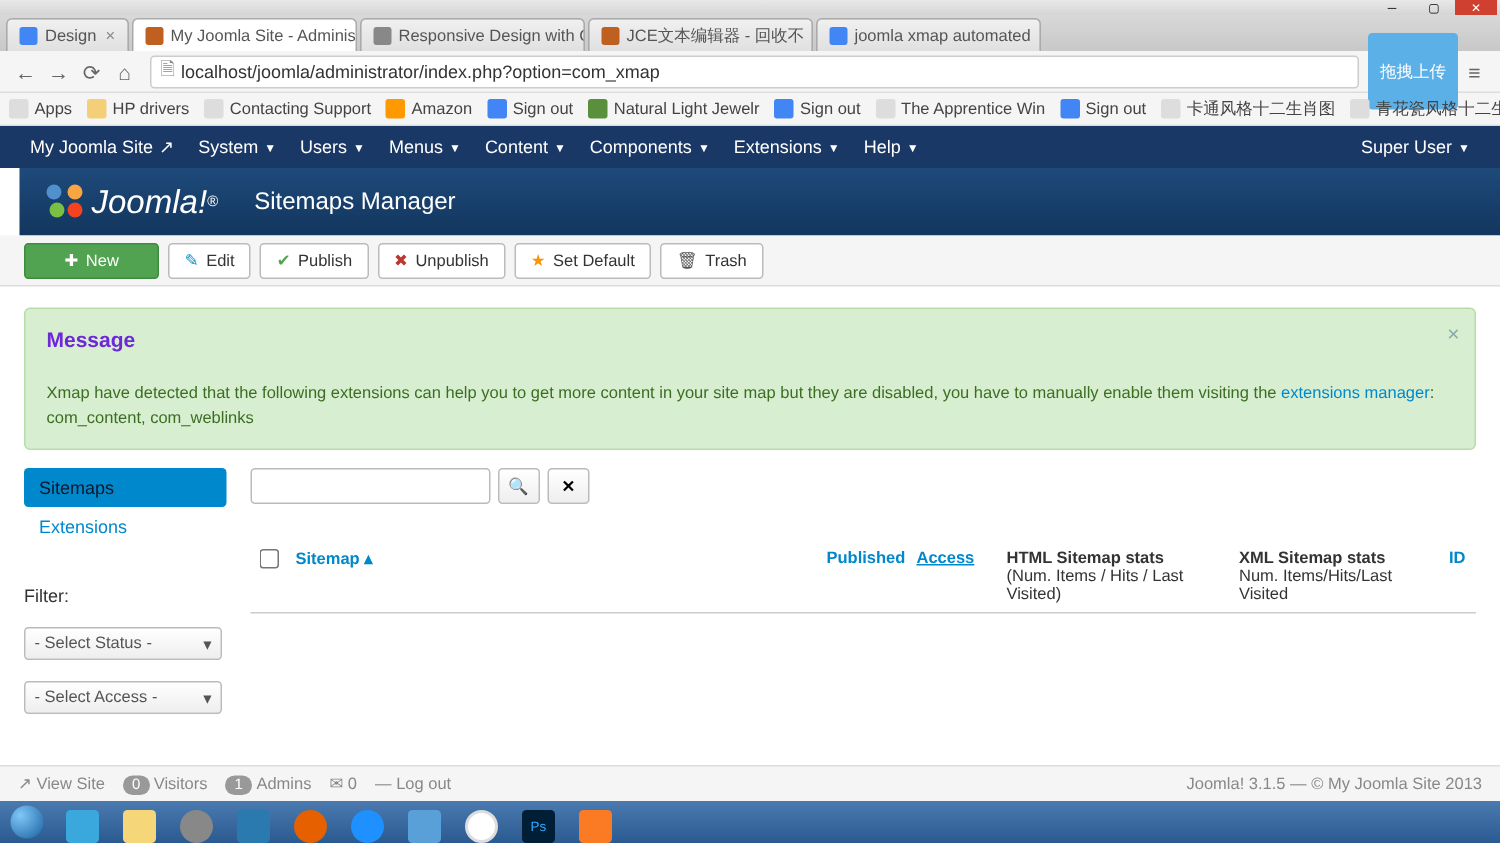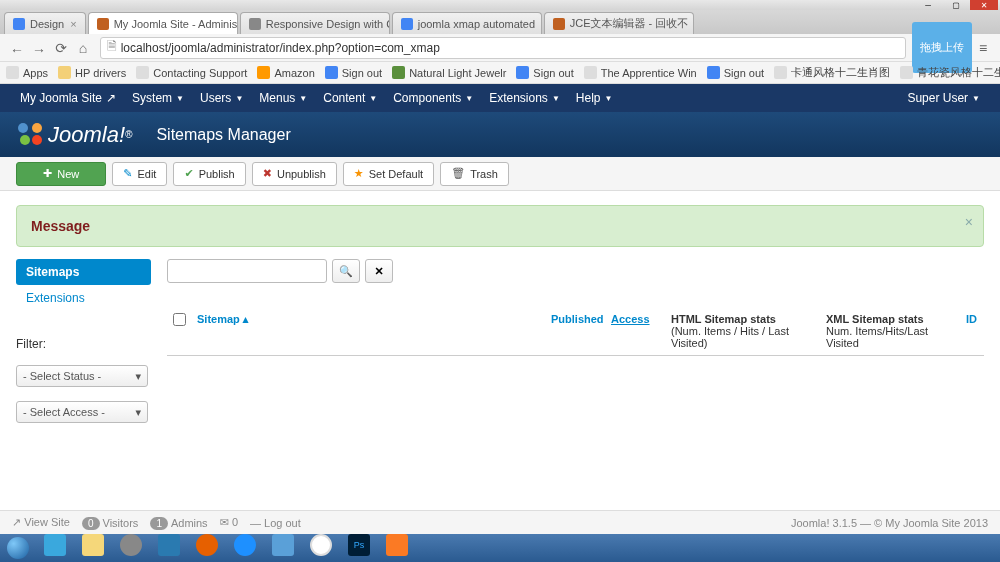--- a/index.html
+++ b/index.html
@@ -33,48 +33,48 @@
 .bm-amz { background: #ff9900 !important; }
 .bm-nl { background: #5a8f3c !important; }
 .bookmarks-bar .spacer { flex: 1; }
 
 
 .joomla-header { height: 28px; background: #1a3866; display: flex; align-items: center; padding: 0 12px; color: #fff; font-size: 12px; }
 .menu-item { padding: 0 8px; display: flex; align-items: center; cursor: pointer; }
 .menu-item .caret { margin-left: 4px; font-size: 8px; }
 .joomla-header .flex { flex: 1; }
 
-.joomla-subheader { height: 45px; background: linear-gradient(to bottom, #1e4a7a, #12365e); display: flex; align-items: center; padding: 0 18px; }
+.joomla-subheader { height: 45px; background: linear-gradient(to bottom, #1e4a7a, #12365e); display: flex; align-items: center; padding: 0 18px; margin-left: 13px; }
 .joomla-logo { display: flex; align-items: center; color: #fff; font-size: 22px; font-style: italic; font-weight: 300; }
 .joomla-logo-icon { width: 24px; height: 24px; margin-right: 6px; position: relative; }
 .joomla-logo-icon::before { content: ''; position: absolute; width: 10px; height: 10px; border-radius: 50%; background: #5091cd; top: 0; left: 0; }
 .joomla-logo-icon::after { content: ''; position: absolute; width: 10px; height: 10px; border-radius: 50%; background: #f9a541; top: 0; right: 0; box-shadow: -12px 12px 0 #7ac143, 0 12px 0 #f44321; }
 .page-title { color: #fff; font-size: 16px; margin-left: 24px; font-weight: 300; }
 
 .toolbar { height: 34px; background: #f5f5f5; display: flex; align-items: center; padding: 0 16px; gap: 6px; border-bottom: 1px solid #ddd; }
 .btn { height: 24px; padding: 0 10px; border: 1px solid #bbb; border-radius: 3px; background: #fff; display: flex; align-items: center; font-size: 11px; cursor: pointer; color: #333; }
 .btn-new { background: #51a351; border-color: #3d8b3d; color: #fff; padding: 0 26px; }
 .btn .icn { margin-right: 5px; font-size: 11px; }
 .icn-edit { color: #08c; }
 .icn-pub { color: #51a351; }
 .icn-unpub { color: #bd362f; }
 .icn-def { color: #f89406; }
 .icn-trash { color: #555; }
 
 .content-area { padding: 14px 16px; }
 .message-box { background: #d8eed0; border: 1px solid #b8dca8; border-radius: 4px; padding: 12px 14px; position: relative; margin-bottom: 12px; }
-.message-box h4 { color: #7f1d1d; font-size: 14px; margin-bottom: 0; }
+.message-box h4 { color: #6d28d9; font-size: 14px; margin-bottom: 20px; }
 .message-box p { color: #3b6e22; font-size: 11px; line-height: 1.5; }
 .message-box a { color: #08c; text-decoration: none; }
 .message-close { position: absolute; top: 8px; right: 10px; color: #8aa; cursor: pointer; font-size: 14px; }
 
 .main-layout { display: flex; gap: 16px; }
 .sidebar { width: 135px; }
 .sidebar-tab { padding: 6px 10px; font-size: 12px; color: #08c; cursor: pointer; border-radius: 3px; }
-.sidebar-tab.active { background: #08c; color: #ffffff; font-weight: bold; }
+.sidebar-tab.active { background: #08c; color: #0f172a; }
 .filter-label { margin-top: 26px; font-weight: normal; font-size: 12px; color: #333; }
 .filter-select { width: 132px; height: 22px; border: 1px solid #bbb; border-radius: 3px; margin-top: 14px; background: linear-gradient(to bottom, #fff, #eee); padding: 0 6px; font-size: 11px; color: #555; display: flex; align-items: center; justify-content: space-between; cursor: pointer; }
 
 .main-content { flex: 1; }
 .search-row { display: flex; gap: 5px; }
 .search-input { width: 160px; height: 24px; border: 1px solid #bbb; border-radius: 3px; padding: 0 6px; }
 .search-btn { width: 28px; height: 24px; border: 1px solid #bbb; border-radius: 3px; background: linear-gradient(to bottom,#fff,#eee); display: flex; align-items: center; justify-content: center; cursor: pointer; }
 
 .table-header { display: flex; margin-top: 24px; border-bottom: 1px solid #ccc; padding: 6px 0; font-size: 11px; color: #333; }
 .th { padding: 0 6px; }
@@ -87,21 +87,21 @@
 .th.id { width: 24px; color: #08c; cursor: pointer; font-weight: bold; }
 .th .sub { display: block; font-weight: normal; color: #333; }
 
 .footer { position: absolute; bottom: 28px; left: 0; right: 0; height: 24px; background: #f5f5f5; border-top: 1px solid #ddd; display: flex; align-items: center; padding: 0 12px; font-size: 11px; color: #888; gap: 12px; }
 .footer .flex { flex: 1; }
 .footer .badge { background: #999; color: #fff; border-radius: 8px; padding: 1px 6px; font-size: 10px; margin-right: 3px; }
 
 .taskbar { position: absolute; bottom: 0; left: 0; right: 0; height: 28px; background: linear-gradient(to bottom, #4a7ab0, #2a5a90); display: flex; align-items: center; }
 .start-btn { width: 36px; height: 28px; display: flex; align-items: center; justify-content: center; }
 .start-orb { width: 22px; height: 22px; border-radius: 50%; background: radial-gradient(circle at 30% 30%, #7fc8f8, #1a5fa0); }
-.task-icon { width: 38px; height: 28px; display: flex; align-items: flex-start; justify-content: center; cursor: pointer; }
+.task-icon { width: 38px; height: 28px; display: flex; align-items: flex-end; justify-content: center; cursor: pointer; }
 .task-icon .ti { width: 22px; height: 22px; border-radius: 3px; }
 .taskbar .flex { flex: 1; }
 .systray { display: flex; align-items: center; color: #fff; font-size: 10px; padding-right: 8px; gap: 8px; }
 .systray .clock { text-align: right; line-height: 1.1; }
 </style>
 </head>
 <body>
 
 <div class="browser-titlebar">
   <div class="win-btn">─</div>
@@ -117,27 +117,27 @@
     </div>
   <div class="browser-tab active">
       <span class="favicon jfav"></span>
       <span>My Joomla Site - Adminis</span>
     </div>
   <div class="browser-tab">
       <span class="favicon wfav"></span>
       <span>Responsive Design with C</span>
     </div>
   <div class="browser-tab">
+      <span class="favicon jfav"></span>
+      <span>JCE文本编辑器 - 回收不</span>
+    </div>
+  <div class="browser-tab">
       <span class="favicon"></span>
       <span>joomla xmap automated</span>
       <span class="tab-close">×</span>
-    </div>
-  <div class="browser-tab">
-      <span class="favicon jfav"></span>
-      <span>JCE文本编辑器 - 回收不</span>
     </div>
 </div>
 
 <div class="browser-toolbar">
   <div class="nav-btn">←</div>
   <div class="nav-btn">→</div>
   <div class="nav-btn">⟳</div>
   <div class="nav-btn">⌂</div>
   <div class="addr-bar">
     <span class="lock">🗎</span>
@@ -269,20 +269,24 @@
   <div class="btn">
       <span class="icn icn-trash">🗑</span>
       <span>Trash</span>
     </div>
 </div>
 
 <div class="content-area">
   <div class="message-box">
     <div class="message-close">×</div>
     <h4>Message</h4>
+    <p>
+      <span>Xmap have detected that the following extensions can help you to get more content in your site map but they are disabled, you have to manually enable them visiting the </span>
+      <a href="#">extensions manager</a><span>: com_content, com_weblinks</span>
+    </p>
   </div>
 
   <div class="main-layout">
     <div class="sidebar">
       <div class="sidebar-tab active">Sitemaps</div>
       <div class="sidebar-tab">Extensions</div>
       <div class="filter-label">Filter:</div>
       <div class="filter-select">
           <span>- Select Status -</span>
           <span>▾</span>

